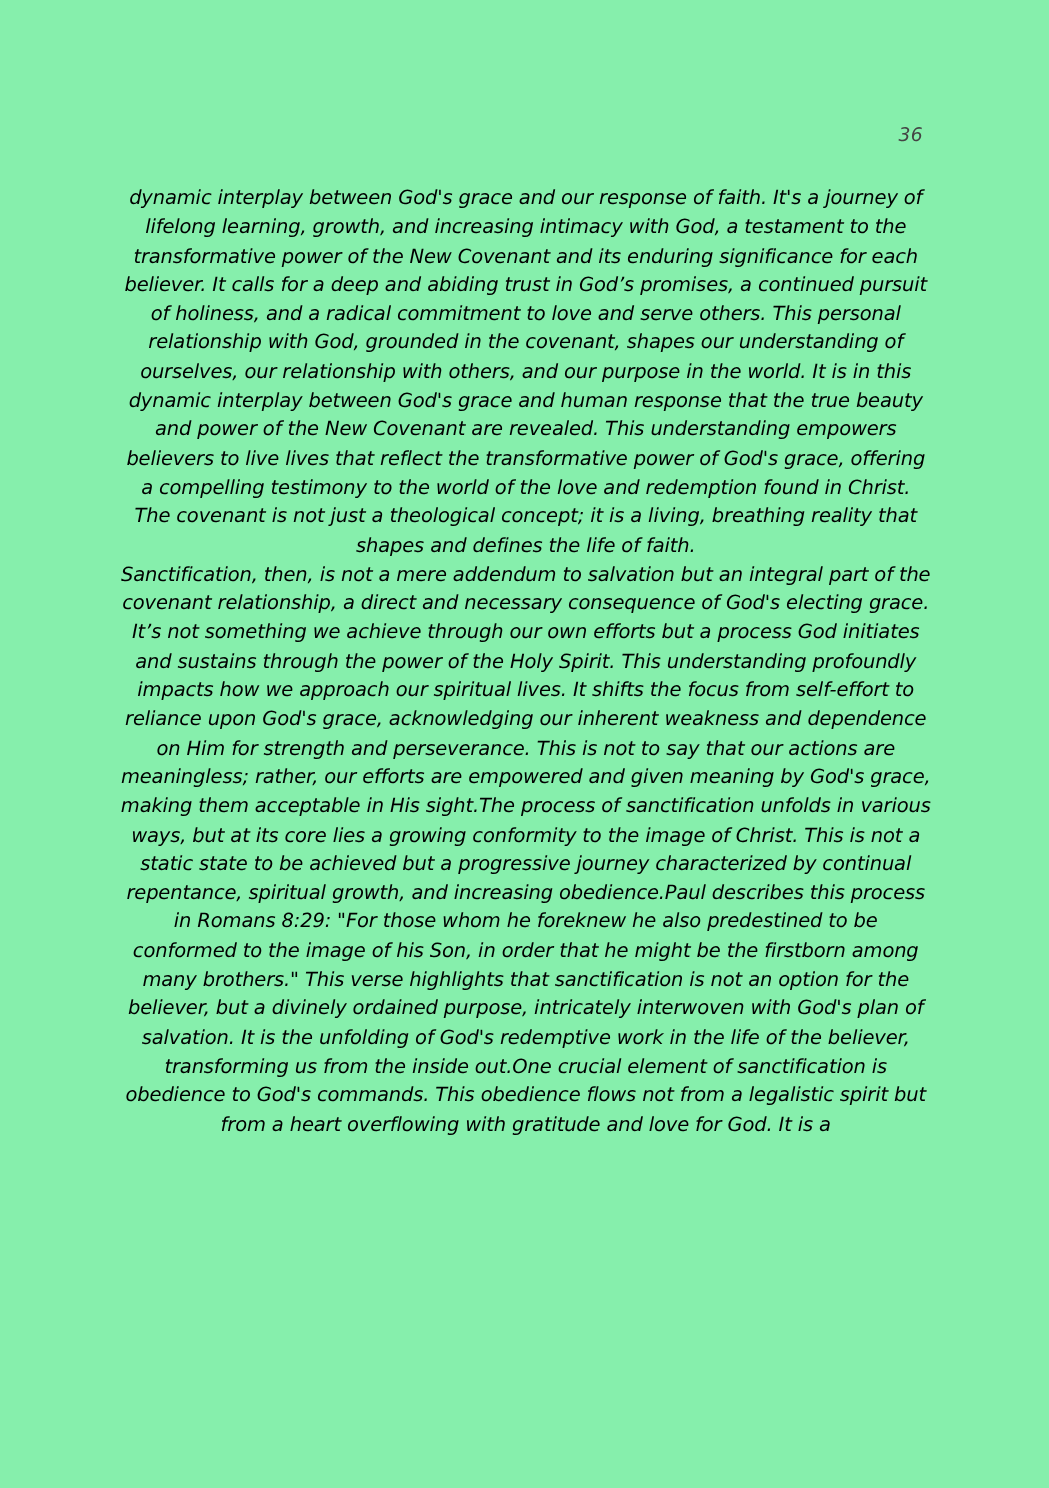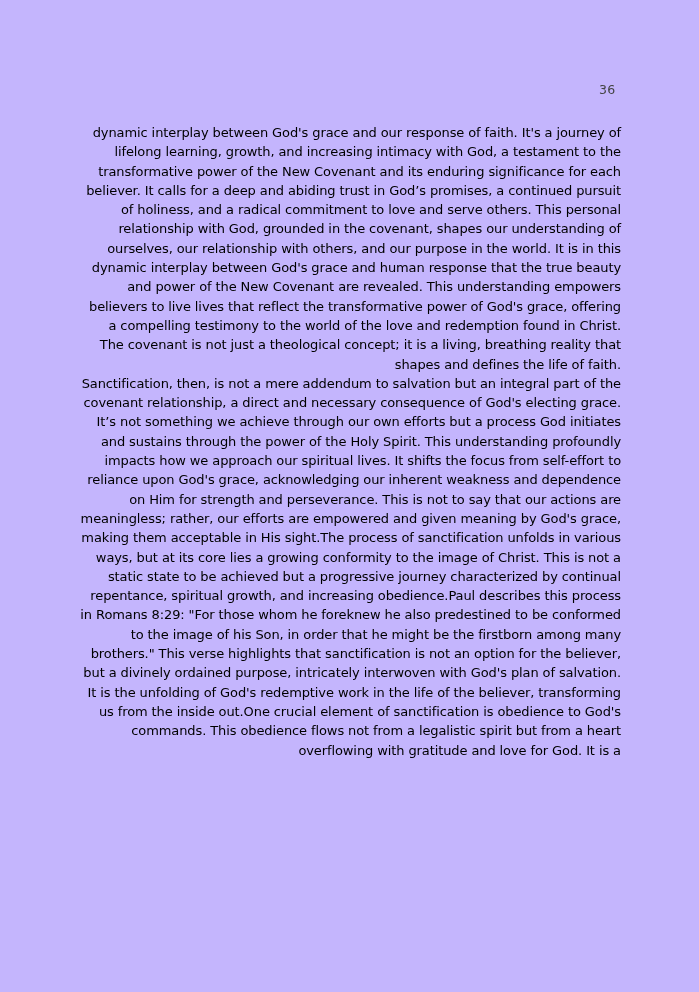--- a/index.html
+++ b/index.html
@@ -10,41 +10,42 @@
     width: 699px;
     height: 992px;
     background: #ffffff;
     font-family: "DejaVu Sans", "Liberation Sans", sans-serif;
     position: relative;
     overflow: hidden;
   }
   .page {
     position: absolute;
     inset: 0;
-    background: #c4b5fd;
+    background: #86efac;
+    font-style: italic;
   }
   .page-number {
     position: absolute;
     top: 83px;
     left: 599px;
     font-size: 12.5px;
     line-height: 14px;
     color: #444444;
     letter-spacing: 0.2px;
   }
   .text-block {
     position: absolute;
     left: 80px;
     top: 123px;
     width: 541px;
     font-size: 13px;
     line-height: 19.3px;
     color: #000000;
     letter-spacing: -0.1px;
-    text-align: right;
+    text-align: center;
   }
   .text-block p {
     margin: 0;
     padding: 0;
   }
   .section-heading {
     font-size: 13px;
     line-height: 19.3px;
     font-weight: bold;
     margin: 17px 0 0 0;

